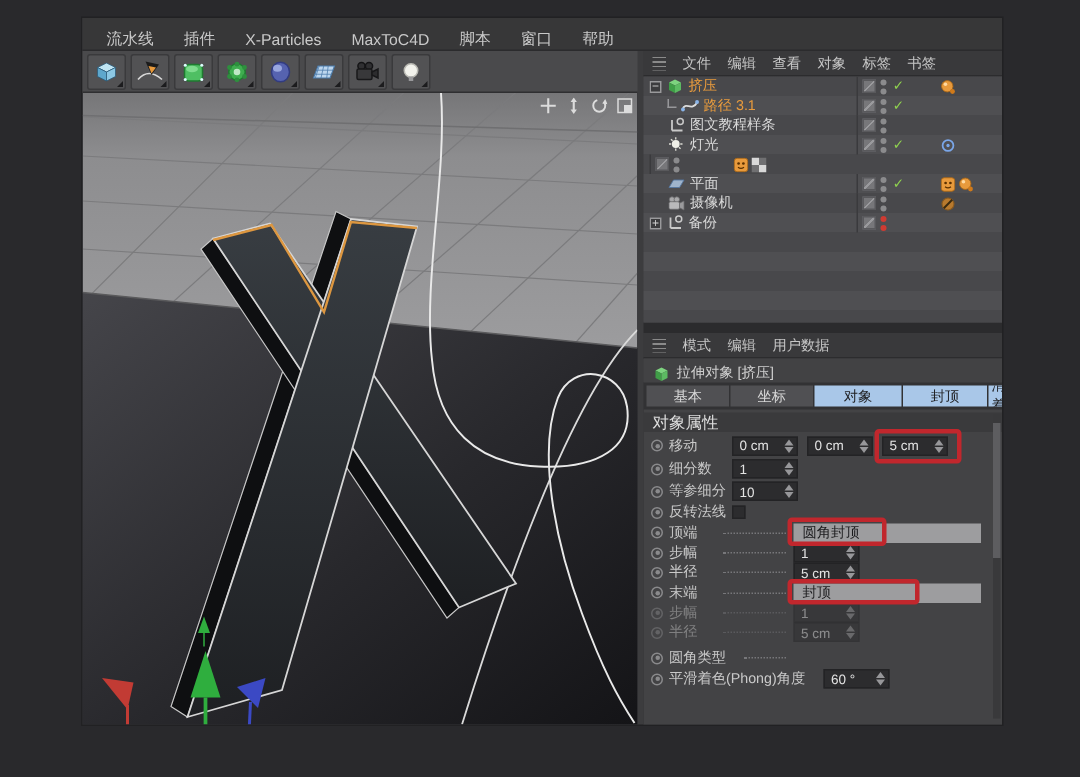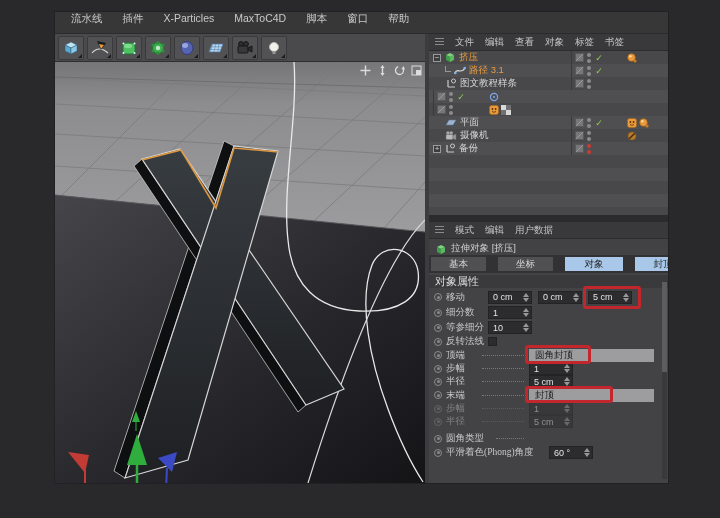--- a/index.html
+++ b/index.html
@@ -2,21 +2,21 @@
 <html><head>
 <meta charset="utf-8">
 <style>
   * { margin:0; padding:0; box-sizing:border-box; }
   body { background:#1e1e20; font-family:"Liberation Sans", sans-serif; }
   #stage { position:relative; width:720px; height:518px; background:#29292c; overflow:hidden; }
   #window { position:absolute; left:55px; top:12px; width:613px; height:471px; background:#3c3c3e; box-shadow:0 0 0 1px #212123; }
 
   
   .menubar { height:22px; background:#373738; border-bottom:1px solid #2b2b2d;
-             display:flex; align-items:flex-start; gap:20px; padding:0 16px;
+             display:flex; align-items:flex-end; gap:20px; padding:0 16px;
              font-size:10.5px; color:#c9c9c9; }
   .menubar span { cursor:default; }
 
   
   .leftcol { position:absolute; left:0; top:22px; width:370px; height:449px; }
   .toolbar { height:28px; background:#4a4a4c; border-bottom:1px solid #2f2f31;
              display:flex; align-items:center; gap:3px; padding:0 3px; }
   .icon-btn { position:relative; width:26px; height:24px; background:#525254;
               border:1px solid #3a3a3c; border-radius:2px;
               display:flex; align-items:center; justify-content:center; }
@@ -57,21 +57,21 @@
   .vdots i { width:4px; height:4px; border-radius:50%; background:#8b8b8d; }
   .vdots.red i { background:#cf3b32; }
   .chk { color:#8fd14f; font-size:9px; font-weight:bold; width:10px; text-align:center;
          font-family:"DejaVu Sans", sans-serif; }
   .om-tags { flex:0 0 auto; display:flex; gap:2px; align-items:center; width:38px; }
 
   
   .am { position:absolute; left:0; top:188px; width:239px; height:261px; background:#434345; }
   .am-title { height:16px; display:flex; align-items:flex-end; gap:4px; padding:0 6px;
               font-size:9.5px; color:#cfcfcf; background:#424244; }
-  .am-tabs { height:18px; background:#323234; display:flex; gap:12px; align-items:center; padding:0 2px; overflow:hidden; }
+  .am-tabs { height:18px; background:#323234; display:flex; gap:1px; align-items:center; padding:0 2px; overflow:hidden; }
   .tab { height:14px; display:flex; align-items:center; justify-content:center;
          background:#505053; color:#d8d8d8; font-size:9.5px; flex:0 0 auto; cursor:default; }
   .tab.active { background:#a9c7e8; color:#1d1d1f; }
   .t1{width:55px}.t2{width:55px}.t3{width:58px}.t4{width:56px}
   .tab.partial { width:9px; overflow:hidden; justify-content:flex-start; padding-left:2px; }
 
   .am-content { position:relative; padding-top:2px; }
   .sec-h { height:13px; background:#3a3a3c; color:#dedede; font-size:11px;
            display:flex; align-items:center; padding-left:6px; margin-bottom:1px; }
   .row { display:flex; align-items:center; padding:0 8px 0 5px; font-size:9.5px; color:#c9c9c9; }
@@ -366,20 +366,28 @@
             <span class="vdots">
                   <i></i>
                   <i></i>
                 </span>
             <span class="chk"></span>
           </div>
           <div class="om-tags"></div>
         </div>
 
         <div class="om-row">
+          <div class="om-name">
+            <span class="tree-pad"></span>
+            <svg width="12" height="11" viewBox="0 0 12 11">
+              <circle cx="5.5" cy="5" r="2.6" fill="#f0f0e8"></circle>
+              <path d="M5.5,0.5 V2 M5.5,8 V9.5 M1,5 H2.5 M8.5,5 H10 M2.3,1.8 L3.4,2.9 M7.6,7.1 L8.7,8.2" stroke="#dcdcd4" stroke-width=".9"></path>
+            </svg>
+            <span>灯光</span>
+          </div>
           <div class="om-togs">
             <span class="layerbox"></span>
             <span class="vdots">
                   <i></i>
                   <i></i>
                 </span>
             <span class="chk">✓</span>
           </div>
           <div class="om-tags">
             <svg width="10" height="10" viewBox="0 0 10 10">
@@ -653,21 +661,21 @@
         </div>
 
         <div class="row h15" style="margin-top:3px;">
           <span class="ac"></span>
           <span class="lbl w48">圆角类型</span>
           <span class="lead f28"></span>
         </div>
 
         <div class="row h13">
           <span class="ac"></span>
-          <span class="lbl" style="width:103px;font-family:Liberation Serif, serif;">平滑着色(Phong)角度</span>
+          <span class="lbl" style="width:103px;">平滑着色(Phong)角度</span>
           <span class="nf">
             <span>60 °</span>
                 <span class="spin">
                   <i class="up"></i>
                   <i class="dn"></i>
                 </span>
           </span>
         </div>
       </div>
 

